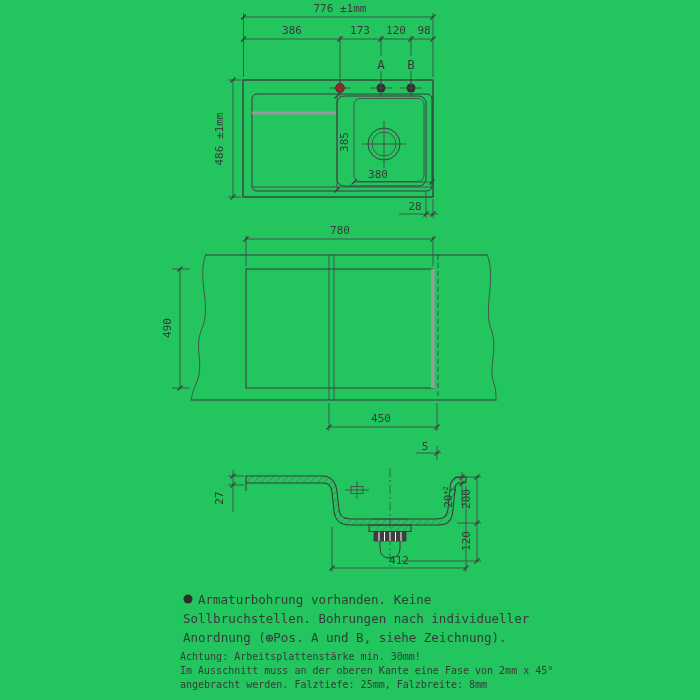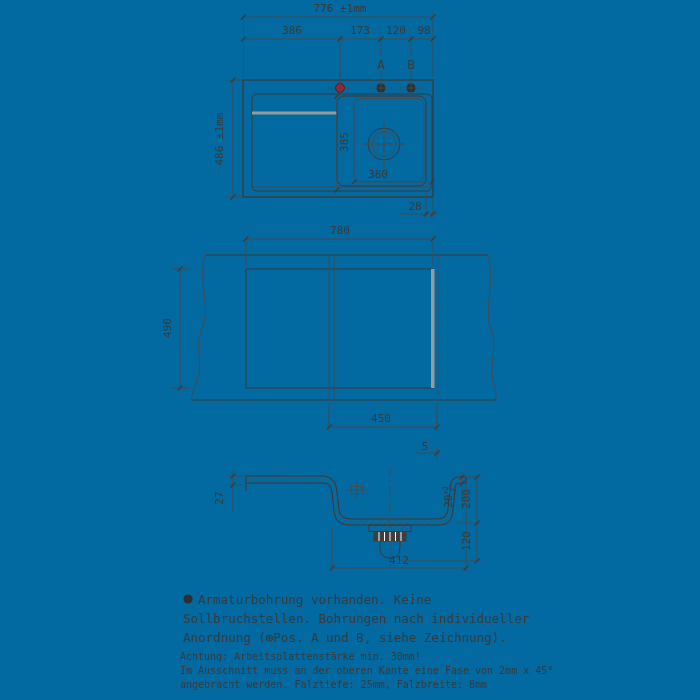--- a/index.html
+++ b/index.html
@@ -1,16 +1,16 @@
 <!DOCTYPE html>
 <html><head>
 <meta charset="utf-8">
 <style>
   html,body{margin:0;padding:0;background:#ffffff;}
-  .page{position:relative;width:700px;height:700px;background:#0369a1;overflow:hidden;
+  .page{position:relative;width:700px;height:700px;background:#22c55e;overflow:hidden;
         font-family:"DejaVu Sans Mono", monospace;text-decoration:underline;}
   svg{position:absolute;left:0;top:0;}
   text{fill:#3a3a3a;font-family:"DejaVu Sans Mono", monospace;}
   .dimtxt{font-size:11px;}
   .lbltxt{font-size:12.5px;}
   .note-main{font-size:12.5px;}
   .note-small{font-size:10px;}
   .thin{stroke:#4a4a4a;stroke-width:0.9;fill:none;}
   .edge{stroke:#3a3a3a;stroke-width:1.3;fill:none;}
   .edge2{stroke:#3a3a3a;stroke-width:1.0;fill:none;}

